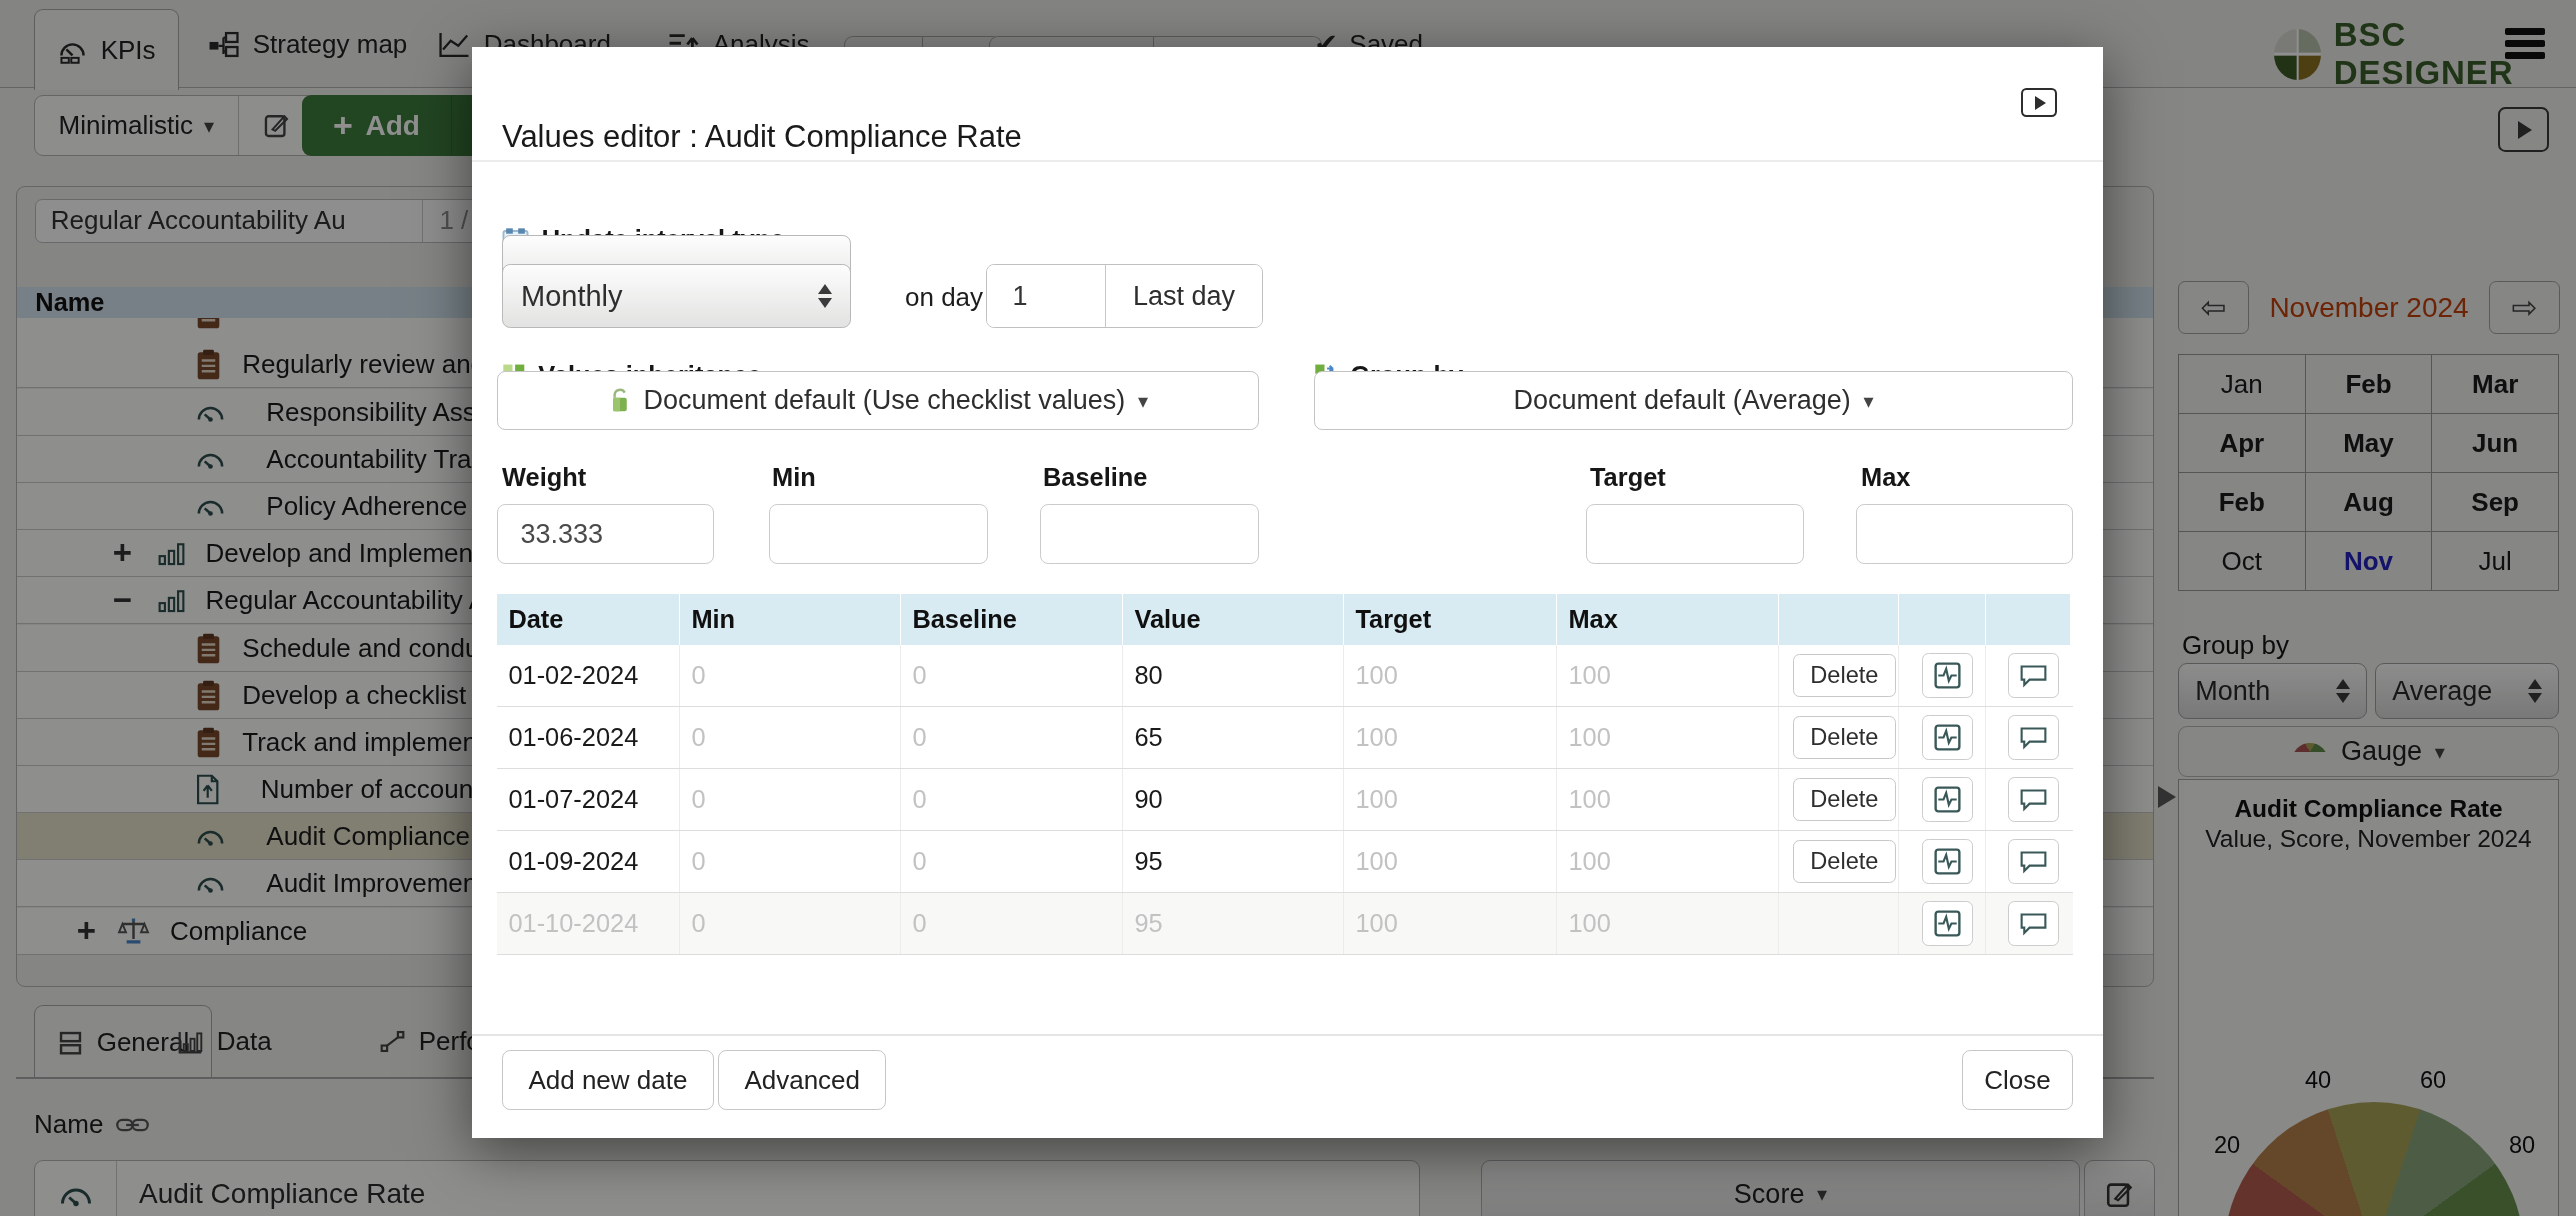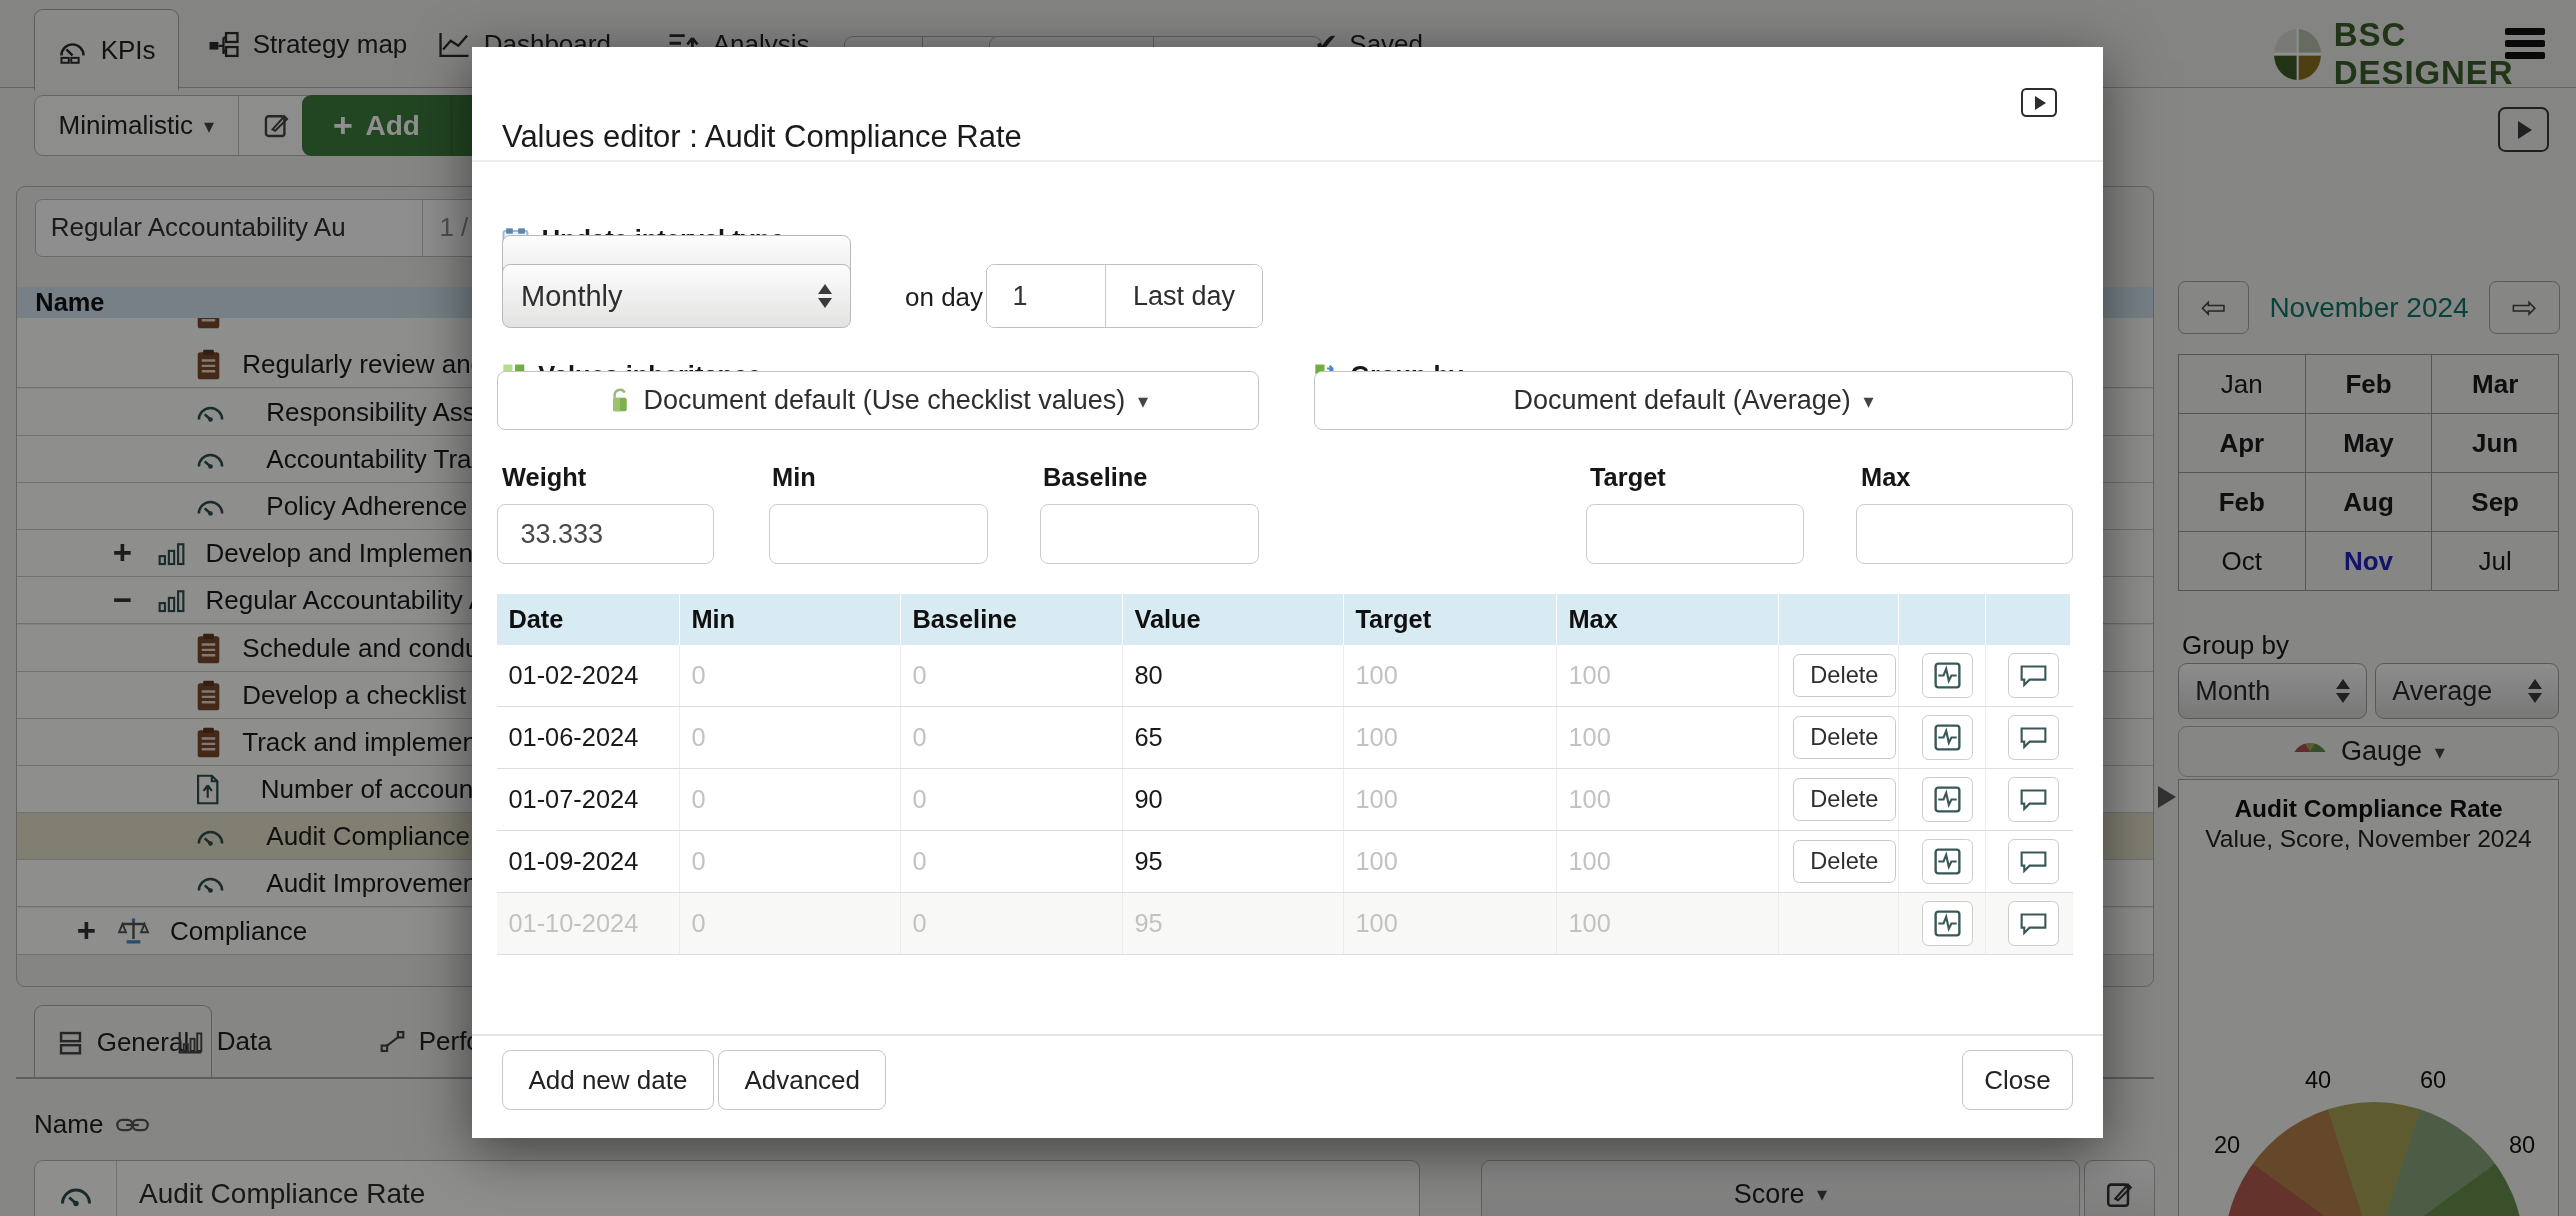--- a/index.html
+++ b/index.html
@@ -42,21 +42,21 @@
   .add-btn .main { display:flex; align-items:center; gap:12.7px; padding:0 31px; font-size:28px; font-weight:bold; }
   .add-btn .caret { display:flex; align-items:center; padding:0 20px; border-left:1.8px solid #346a34; font-size:20px; }
   .caret-down { font-size:20px; color:#444; }
   .play-btn { position:absolute; border:2.7px solid #3a3a3a; border-radius:7.3px; background:transparent;
               display:flex; align-items:center; justify-content:center; }
   .play-tri { width:0; height:0; border-left:14.5px solid #3a3a3a; border-top:9px solid transparent; border-bottom:9px solid transparent; margin-left:3.6px;}
 
   
   .tree-wrap { position:absolute; left:16.3px; top:186px; width:2138px; height:801px;
                border:1.8px solid #b5b5b5; border-radius:9px; background:#eeeeec; overflow:hidden; }
-  .search-box { position:absolute; left:18px; top:11.8px; width:472px; height:58px; background:#fdfdfd;
+  .search-box { position:absolute; left:18px; top:11.8px; width:472px; height:44px; background:#fdfdfd;
                 border:1.8px solid #bbb; border-radius:7.3px; display:flex; align-items:center; }
   .search-box input { flex:1; border:none; outline:none; background:transparent; font-size:26px; color:#333;
                 padding:0 14.5px; font-family:"Liberation Sans",sans-serif; min-width:0;}
   .search-count { border-left:1.8px solid #ccc; padding:0 16.3px; font-size:26px; color:#8f8f8f; height:100%; display:flex; align-items:center;}
   .tree-header { position:absolute; left:0; top:100px; width:100%; height:31px; background:#d3e4ef;
                  font-size:25.4px; font-weight:bold; color:#111; display:flex; align-items:center; padding-left:18px; }
   .trow { position:absolute; left:0; width:100%; height:47px; background:#fdfdfc; border-bottom:0.9px solid #c9c9c9;
           display:flex; align-items:center; font-size:26px; color:#1c1c1c; overflow:hidden; }
   .trow.selected { background:#e7e3cb; }
   .trow.partial { height:23.6px; }
@@ -73,21 +73,21 @@
   .name-label { position:absolute; font-size:26px; color:#1d1d1d; display:flex; align-items:center; gap:12.7px;}
   .name-input { position:absolute; display:flex; background:#fdfdfc; border:1.8px solid #b5b5b5; border-radius:9px; overflow:hidden;}
   .name-input .icon-cell { width:82px; display:flex; align-items:center; justify-content:center; border-right:1.8px solid #ccc; }
   .name-input .val { display:flex; align-items:center; font-size:28px; color:#2c2c2c; padding-left:22px; }
   .grad-btn { position:absolute; background:linear-gradient(#fbfbfa,#dededd); border:1.8px solid #b0b0b0; border-radius:9px;
               display:flex; align-items:center; justify-content:center; gap:12.7px; font-size:27px; color:#222; }
 
   
   .nav-btn { position:absolute; width:71px; height:53px; border:1.8px solid #a0a0a0; border-radius:7.3px;
              display:flex; align-items:center; justify-content:center; font-size:31px; color:#444; background:transparent; }
-  .period-title { position:absolute; font-size:28px; color:#0f766e; text-align:center; }
+  .period-title { position:absolute; font-size:28px; color:#c2410c; text-align:center; }
   .mgrid { position:absolute; left:2178px; top:354px; width:381px; border-top:0.9px solid #999; border-left:0.9px solid #999;
            display:grid; grid-template-columns:repeat(3,1fr); }
   .mcell { height:59px; border-right:0.9px solid #999; border-bottom:0.9px solid #999; display:flex; align-items:center;
            justify-content:center; font-size:26px; color:#1c1c1c; }
   .mcell.bold { font-weight:bold; }
   .mcell.active { font-weight:bold; color:#2222bb; }
   .side-label { position:absolute; font-size:26px; color:#161616; }
   .side-select { position:absolute; background:linear-gradient(#fbfbfa,#d7d7d6); border:1.8px solid #9f9f9f; border-radius:9px;
                  display:flex; align-items:center; font-size:27px; color:#2a2a2a; padding:0 16.3px; justify-content:space-between;}
   .updown { display:flex; flex-direction:column; gap:4.5px; align-items:center; }

